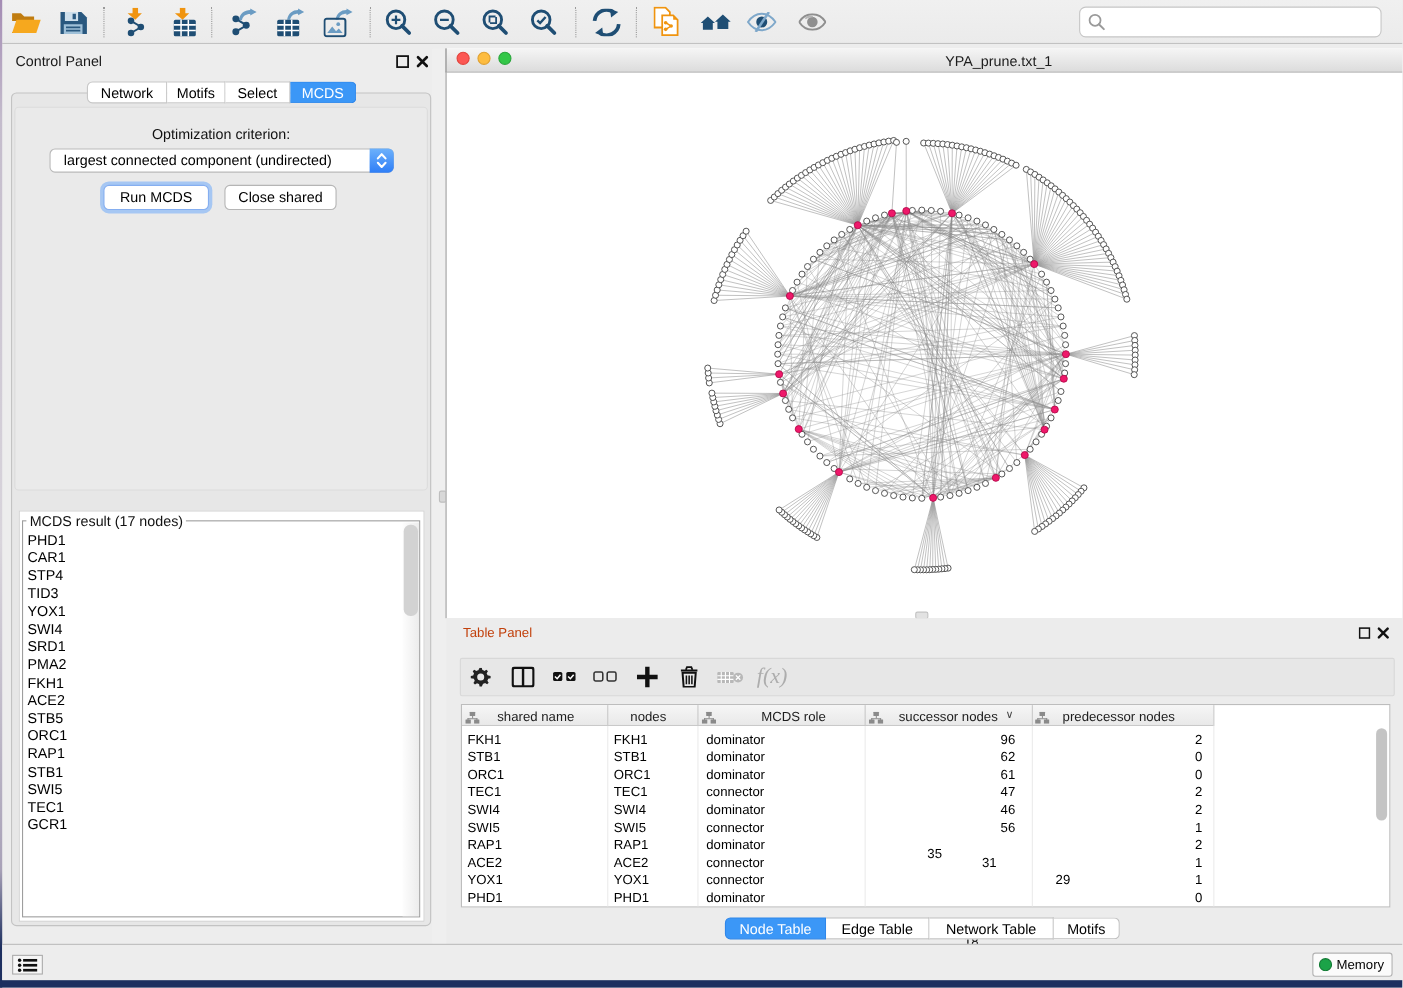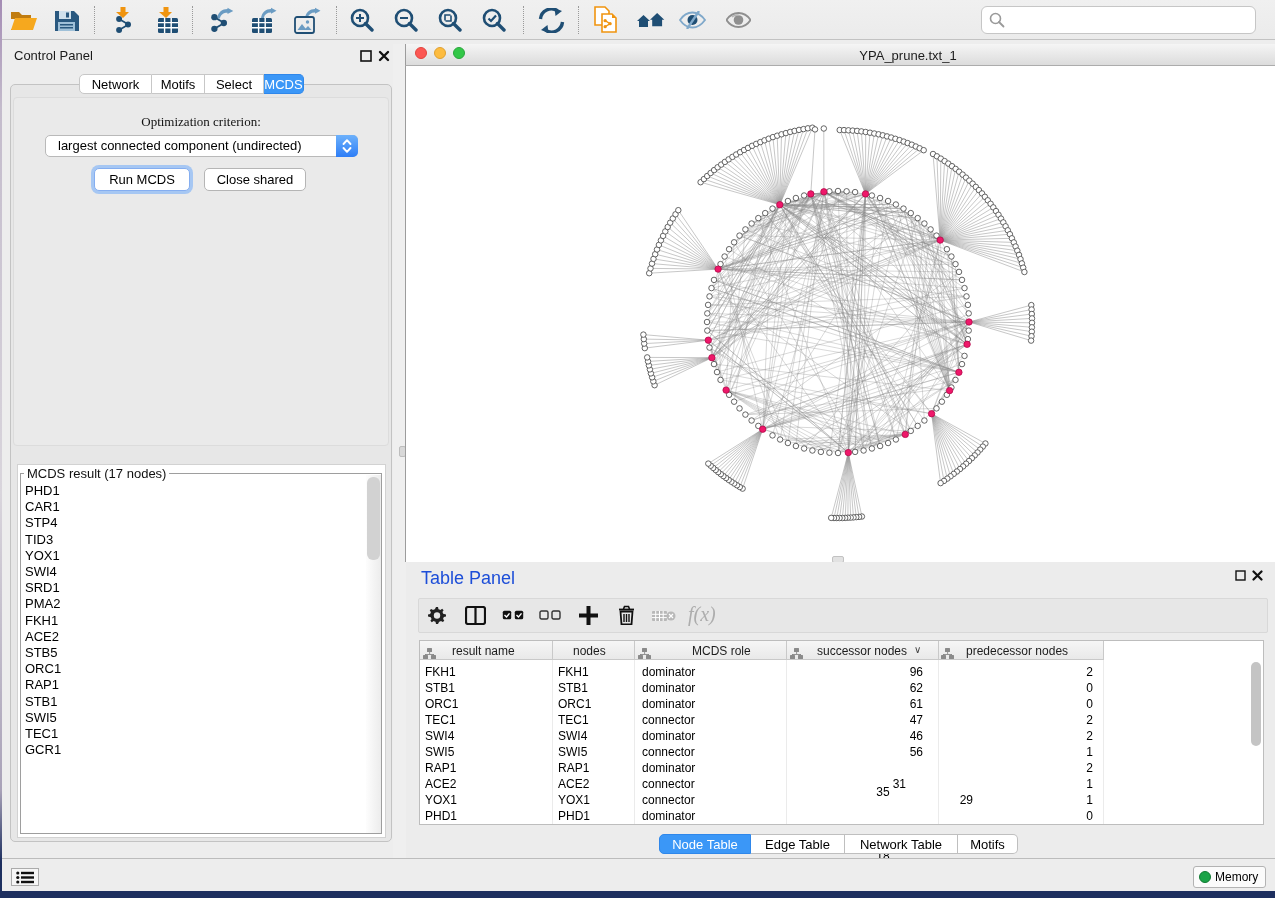--- a/index.html
+++ b/index.html
@@ -17,21 +17,21 @@
 #searchbox { position:absolute; left:981px; top:6px; width:275px; height:28px; background:#fff; border:1px solid #c6c6c6; border-radius:6px; }
 
 
 #cptitle { left:14px; top:48px; width:380px; height:16px; font-size:13px; color:#1a1a1a; }
 #cpanel { left:10px; top:84px; width:382px; height:758px; background:#e7e7e7; border:1px solid #c3c3c3; border-radius:5px; }
 #cpanel2 { left:13px; top:97px; width:376px; height:349px; background:#eaeaea; border:1px solid #dcdcdc; border-radius:4px; }
 #tabs { left:79px; top:74px; height:20px; display:flex; }
 .tab { height:20px; background:#fff; border:1px solid #c7c7c7; border-left:none; font-size:13px; color:#000; text-align:center; line-height:19px; }
 .tab.first { border-left:1px solid #c7c7c7; border-radius:5px 0 0 5px; }
 .tab.sel { background:#3b97f7; color:#fff; border-color:#2f87ea; border-radius:0 5px 5px 0; }
-#optlabel { left:11px; top:114px; width:380px; text-align:center; font-size:13px; color:#111;font-family:Liberation Serif, serif; }
+#optlabel { left:11px; top:114px; width:380px; text-align:center; font-size:13px; color:#111; }
 #dropdown { left:45px; top:135px; width:313px; height:22px; background:#fff; border:1px solid #b9b9b9; border-radius:5px; font-size:13px; line-height:20px; padding-left:12px; color:#000; }
 #ddcap { left:336px; top:135px; width:22px; height:22px; border-radius:0 5px 5px 0; background:linear-gradient(#6db1fb,#2e7ef7); }
 .btn { position:absolute; height:23px; background:#fff; border:1px solid #b5b5b5; border-radius:5px; font-size:13px; color:#000; text-align:center; line-height:21px; }
 #runbtn { left:94px; top:168px; width:96px; box-shadow:0 0 0 3px rgba(110,170,250,.55); border-color:#85aef0; }
 #closebtn { left:204px; top:168px; width:102px; }
 
 
 #mwhite { left:17px; top:464px; width:369px; height:374px; background:#fff; border:1px solid #d2d2d2; }
 #fs { left:20px; top:473px; width:362px; height:361px; border:1px solid #9e9e9e; }
 #fslegend { left:24px; top:466px; font-size:13px; color:#111; background:#fff; padding:0 3px; }
@@ -45,21 +45,21 @@
 #nettext { left:406px; top:48px; width:1004px; text-align:center; font-size:13px; color:#1c1c1c; }
 .tl { position:absolute; width:12px; height:12px; border-radius:50%; top:47px; }
 
 
 #vsplit { left:393px; top:44px; width:13px; height:814px; background:#efefef; }
 #vhandle { left:399px; top:446px; width:7px; height:11px; background:#d8d8d8; border:1px solid #bdbdbd; border-radius:2px; }
 #hhandle { left:832px; top:556px; width:12px; height:7px; background:#e2e2e2; border:1px solid #c2c2c2; border-radius:2px; }
 
 
 #tpanel { left:406px; top:562px; width:869px; height:296px; background:#ececec; }
-#tptitle { left:421px; top:568px; font-size:18px; color:#1d4ed8; }
+#tptitle { left:421px; top:568px; font-size:12px; color:#c2410c; }
 #ttoolbar { left:418px; top:598px; width:850px; height:35px; background:#e7e7e7; border:1px solid #d8d8d8; border-radius:2px; }
 #ttable { left:419px; top:640px; width:845px; height:185px; background:#fff; border:1px solid #bdbdbd; }
 #thead { left:420px; top:641px; width:683px; height:19px; background:linear-gradient(#f6f6f6,#e9e9e9); border-bottom:1px solid #c9c9c9; }
 .hsep { position:absolute; top:641px; height:19px; width:0; border-left:1px solid #c9c9c9; }
 .bsep { position:absolute; top:660px; height:164px; width:0; border-left:1px solid #ebebeb; }
 .hcell { position:absolute; top:644px; font-size:12px; color:#1c1c1c; }
 .dcell { position:absolute; font-size:12px; color:#000; height:16px; line-height:16px; }
 #tscroll { left:1251px; top:662px; width:10px; height:84px; background:#c4c4c4; border-radius:5px; }
 
 .btab { position:absolute; top:834px; height:20px; background:#fff; border:1px solid #bfbfbf; border-left:none; font-size:13px; text-align:center; line-height:19px; color:#000; }
@@ -82,21 +82,21 @@
 <div class="tsep" style="left:578px"></div>
 <div id="searchbox"></div>
 
 <div class="abs" id="cptitle">Control Panel</div>
 <div class="abs" id="cpanel"></div>
 <div class="abs" id="cpanel2"></div>
 <div class="abs" id="tabs">
   <div class="tab first" style="width:73px">Network</div>
   <div class="tab" style="width:53px">Motifs</div>
   <div class="tab" style="width:59px">Select</div>
-  <div class="tab sel" style="width:40px">MCDS</div>
+  <div class="tab sel" style="width:60px">MCDS</div>
 </div>
 <div class="abs" id="optlabel">Optimization criterion:</div>
 <div class="abs" id="dropdown">largest connected component (undirected)</div>
 <div class="abs" id="ddcap"></div>
 <div class="btn" id="runbtn">Run MCDS</div>
 <div class="btn" id="closebtn">Close shared</div>
 
 <div class="abs" id="mwhite"></div>
 <div class="abs" id="fs"></div>
 <div class="abs" id="mlist">PHD1<br>CAR1<br>STP4<br>TID3<br>YOX1<br>SWI4<br>SRD1<br>PMA2<br>FKH1<br>ACE2<br>STB5<br>ORC1<br>RAP1<br>STB1<br>SWI5<br>TEC1<br>GCR1</div>
@@ -902,21 +902,21 @@
       <g fill="#8a8a8a">
         <rect x="4" y="0" width="5" height="4" rx="0.5"></rect>
         <rect x="0" y="7" width="5" height="4" rx="0.5"></rect>
         <rect x="8" y="7" width="5" height="4" rx="0.5"></rect>
         <path d="M6.2 4h0.9v2h-0.9z"></path>
         <path d="M2 6h9v0.9H2z"></path>
         <path d="M2 6h0.9v1.5H2z"></path>
         <path d="M10.1 6h0.9v1.5h-0.9z"></path>
       </g>
     </svg></div>
-<div class="hcell" style="left:452px;width:100px">result name</div>
+<div class="hcell" style="left:452px;width:100px">shared name</div>
 <div class="hcell" style="left:573px;width:61px">nodes</div>
 <div class="abs" style="left:638px;top:645px;width:13px;height:11px"><svg width="13" height="11" viewBox="0 0 13 11">
       <g fill="#8a8a8a">
         <rect x="4" y="0" width="5" height="4" rx="0.5"></rect>
         <rect x="0" y="7" width="5" height="4" rx="0.5"></rect>
         <rect x="8" y="7" width="5" height="4" rx="0.5"></rect>
         <path d="M6.2 4h0.9v2h-0.9z"></path>
         <path d="M2 6h9v0.9H2z"></path>
         <path d="M2 6h0.9v1.5H2z"></path>
         <path d="M10.1 6h0.9v1.5h-0.9z"></path>
@@ -974,21 +974,21 @@
 <div class="dcell" style="left:843px;top:728px;width:80px;text-align:right">46</div>
 <div class="dcell" style="left:1013px;top:728px;width:80px;text-align:right">2</div>
 <div class="dcell" style="left:425px;top:744px;width:120px">SWI5</div>
 <div class="dcell" style="left:558px;top:744px;width:70px">SWI5</div>
 <div class="dcell" style="left:642px;top:744px;width:130px">connector</div>
 <div class="dcell" style="left:843px;top:744px;width:80px;text-align:right">56</div>
 <div class="dcell" style="left:1013px;top:744px;width:80px;text-align:right">1</div>
 <div class="dcell" style="left:425px;top:760px;width:120px">RAP1</div>
 <div class="dcell" style="left:558px;top:760px;width:70px">RAP1</div>
 <div class="dcell" style="left:642px;top:760px;width:130px">dominator</div>
-<div class="dcell" style="left:843px;top:784px;width:80px;text-align:center">35</div>
+<div class="dcell" style="left:843px;top:768px;width:80px;text-align:left">35</div>
 <div class="dcell" style="left:1013px;top:760px;width:80px;text-align:right">2</div>
 <div class="dcell" style="left:425px;top:776px;width:120px">ACE2</div>
 <div class="dcell" style="left:558px;top:776px;width:70px">ACE2</div>
 <div class="dcell" style="left:642px;top:776px;width:130px">connector</div>
 <div class="dcell" style="left:826px;top:776px;width:80px;text-align:right">31</div>
 <div class="dcell" style="left:1013px;top:776px;width:80px;text-align:right">1</div>
 <div class="dcell" style="left:425px;top:792px;width:120px">YOX1</div>
 <div class="dcell" style="left:558px;top:792px;width:70px">YOX1</div>
 <div class="dcell" style="left:642px;top:792px;width:130px">connector</div>
 <div class="dcell" style="left:893px;top:792px;width:80px;text-align:right">29</div>

